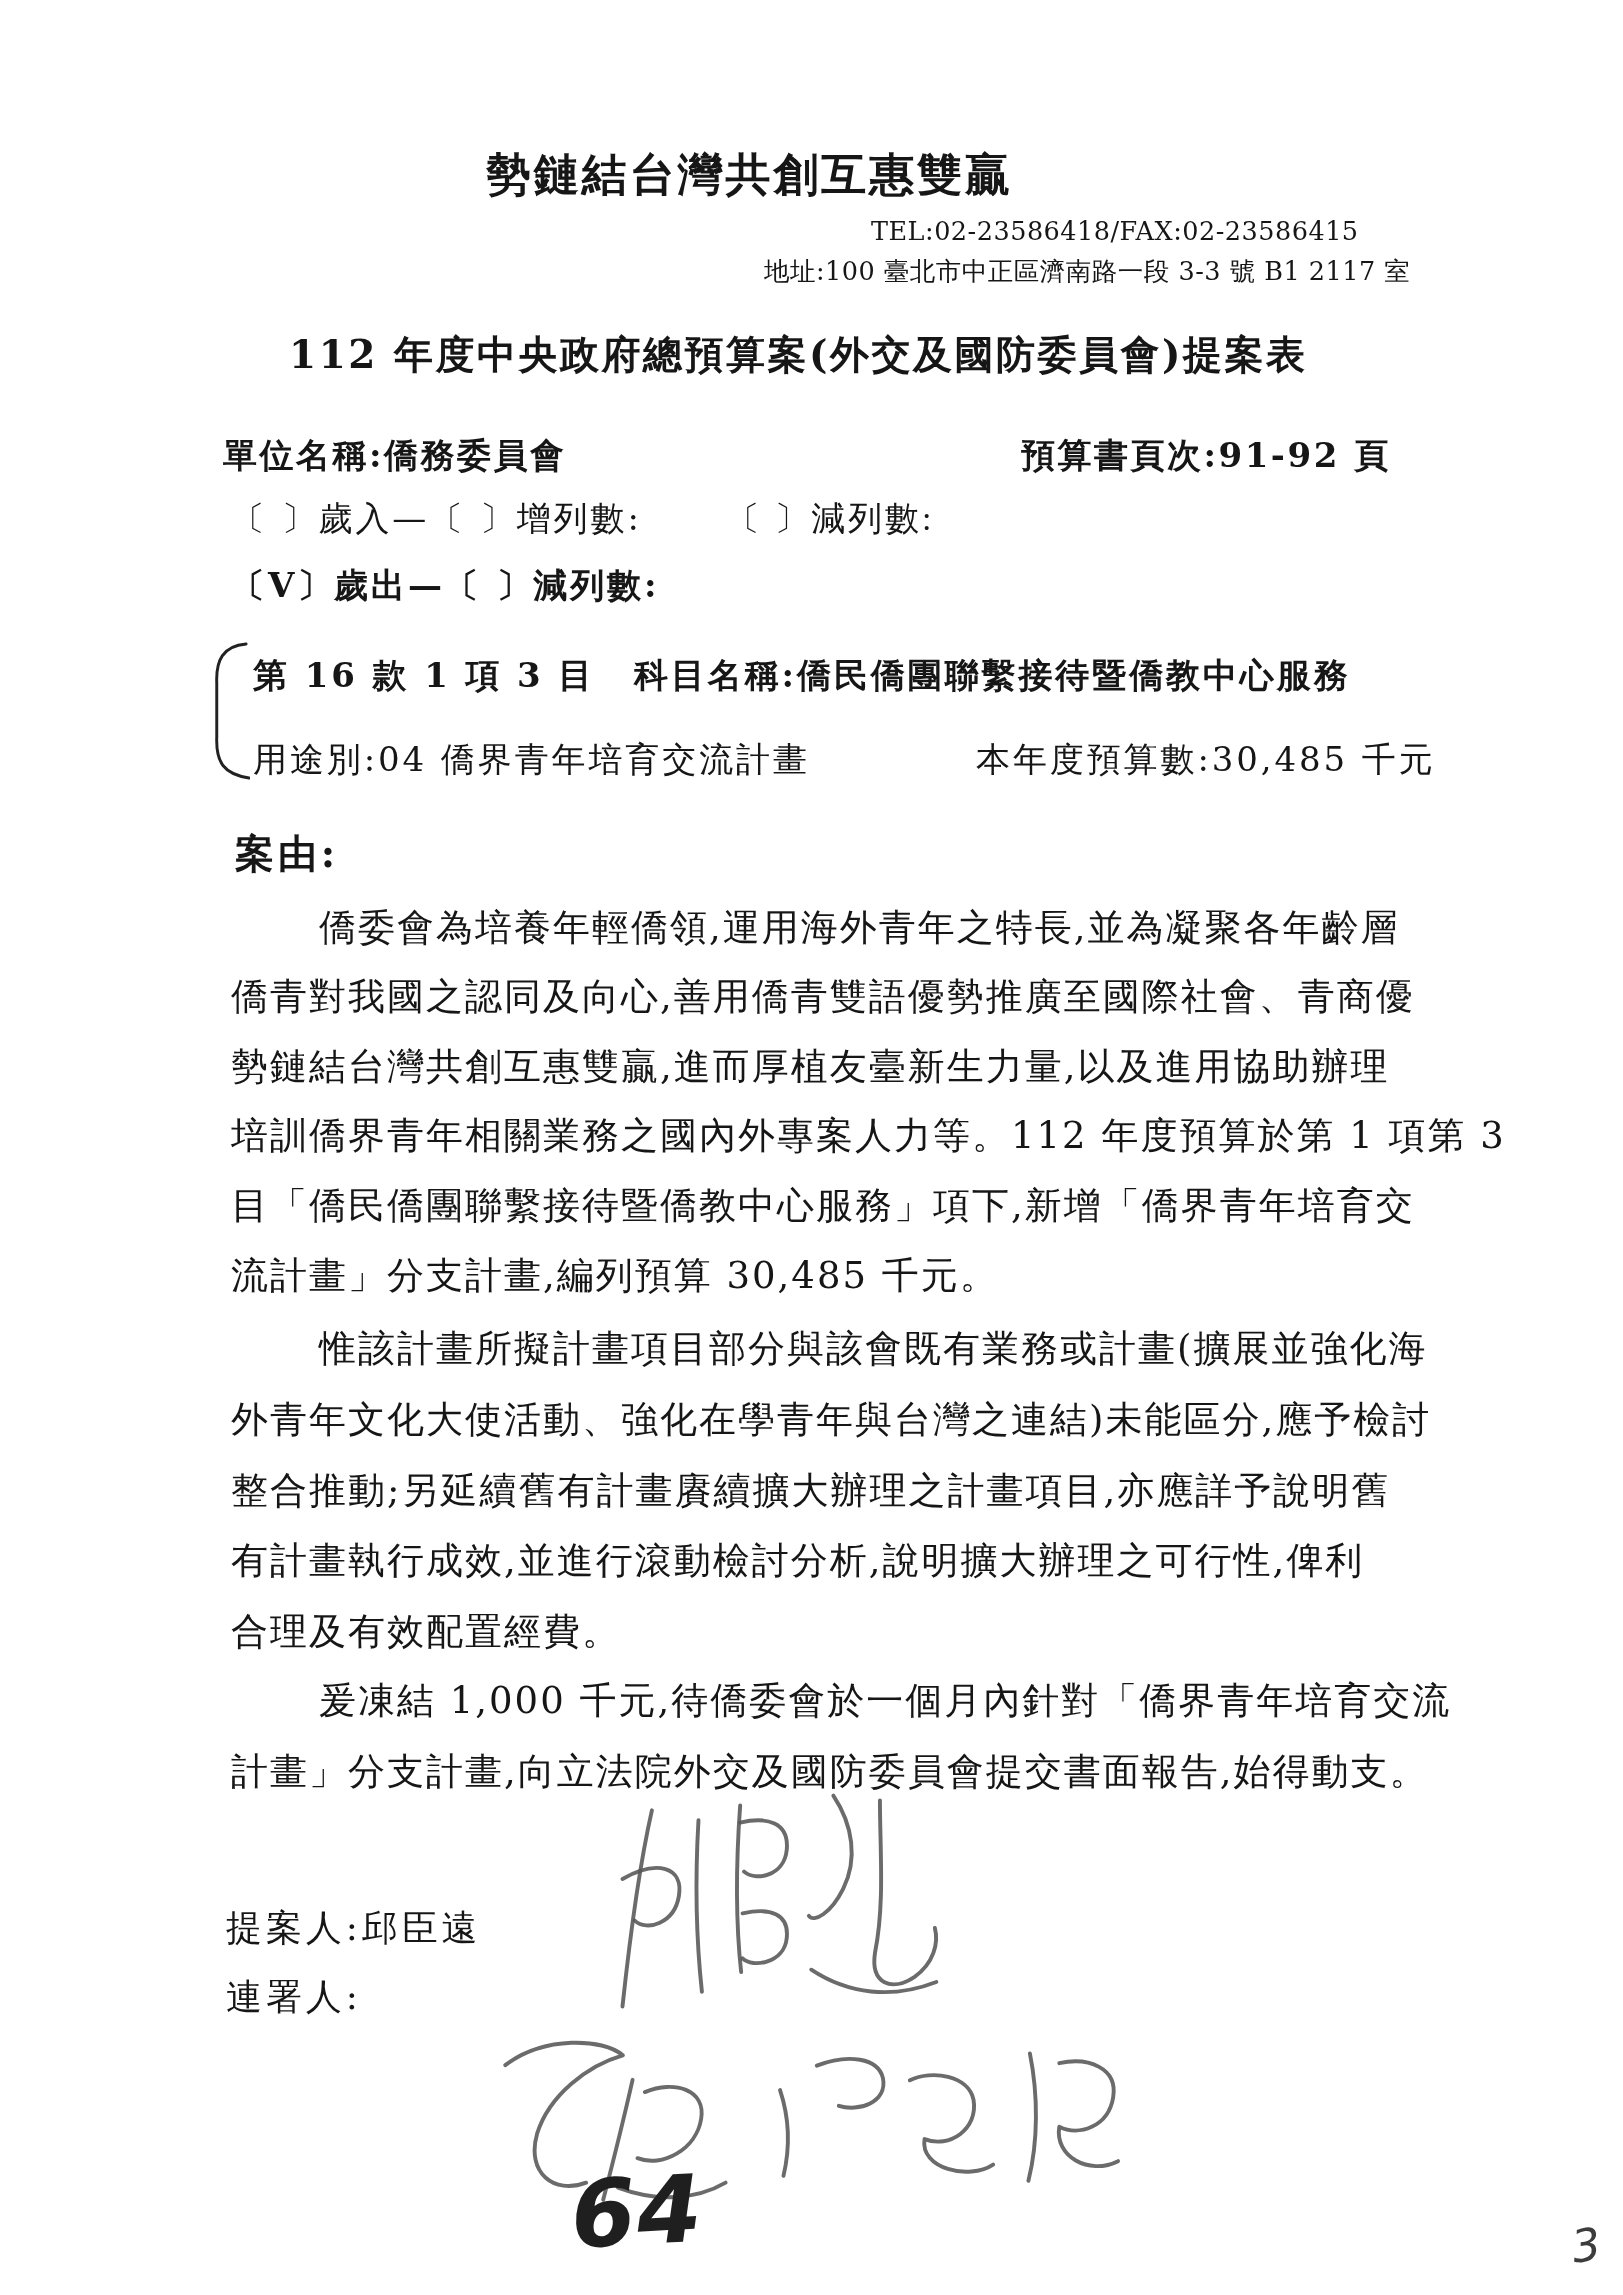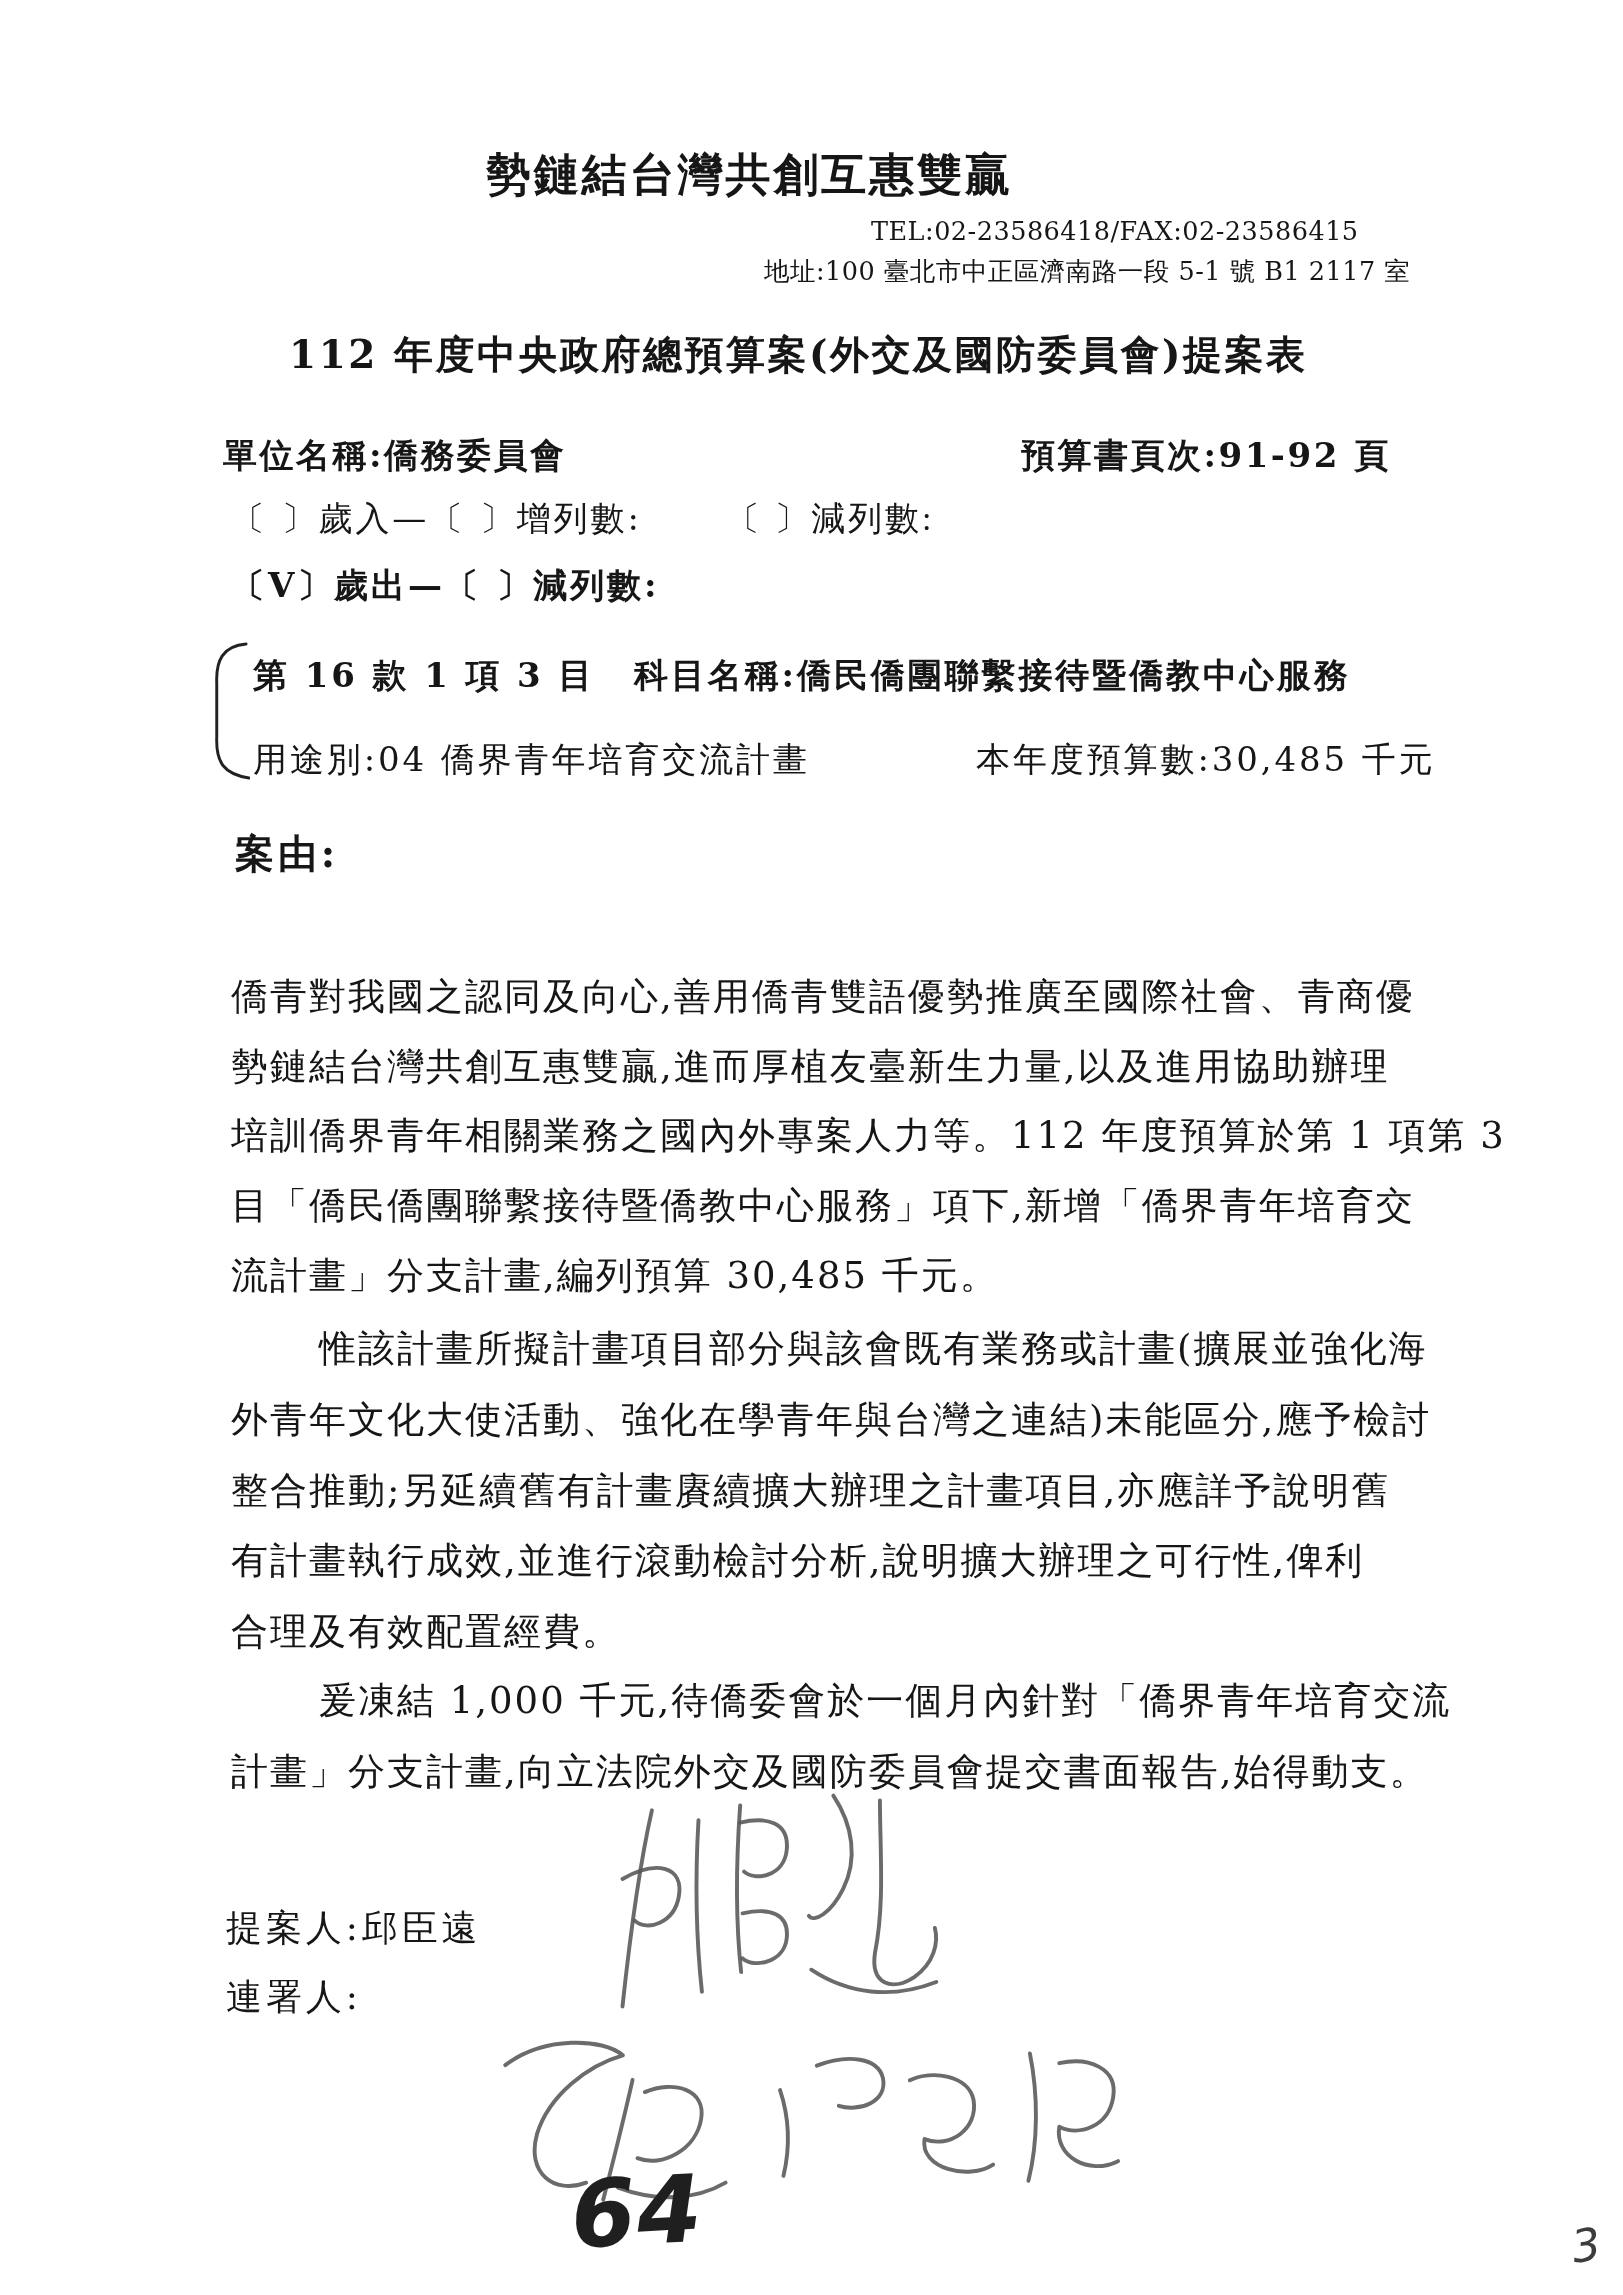--- a/index.html
+++ b/index.html
@@ -35,21 +35,21 @@
   .sig path{fill:none;stroke:#565656;stroke-width:8;stroke-linecap:round;stroke-linejoin:round;opacity:0.88;}
   .mark path{fill:none;stroke:#222222;stroke-width:6;stroke-linecap:round;stroke-linejoin:round;}
 </style>
 </head>
 <body>
 
 <div id="page">
 
   <div class="abs t-office" style="left:486px;top:145px;">勢鏈結台灣共創互惠雙贏</div>
   <div class="abs t-contact" style="left:871px;top:216px;">TEL:02-23586418/FAX:02-23586415</div>
-  <div class="abs t-contact" style="left:764px;top:254px;">地址:100 臺北市中正區濟南路一段 5-1 號 B1 2117 室</div>
+  <div class="abs t-contact" style="left:764px;top:254px;">地址:100 臺北市中正區濟南路一段 3-3 號 B1 2117 室</div>
 
   <div class="abs t-formtitle" style="left:289px;top:328px;">112 年度中央政府總預算案(外交及國防委員會)提案表</div>
 
   <div class="abs t-label" style="left:223px;top:433px;font-weight:bold;">單位名稱:僑務委員會</div>
   <div class="abs t-label" style="left:1021px;top:433px;font-weight:bold;">預算書頁次:91-92 頁</div>
 
   <div class="abs t-row" style="left:231px;top:496px;">〔 〕歲入—〔 〕增列數:</div>
   <div class="abs t-row" style="left:726px;top:496px;font-family:Liberation Serif, serif;">〔 〕減列數:</div>
   <div class="abs t-row" style="left:231px;top:563px;font-weight:bold;">〔V〕歲出—〔 〕減列數:</div>
 
@@ -57,20 +57,21 @@
     <path d="M82,8 C34,12 20,42 22,88 L22,198 C20,250 36,274 88,282"></path>
   </svg>
 
   <div class="abs t-row" style="left:253px;top:653px;font-weight:bold;">第 16 款 1 項 3 目</div>
   <div class="abs t-row" style="left:634px;top:653px;font-weight:bold;">科目名稱:僑民僑團聯繫接待暨僑教中心服務</div>
   <div class="abs t-row" style="left:253px;top:737px;">用途別:04 僑界青年培育交流計畫</div>
   <div class="abs t-row" style="left:976px;top:737px;">本年度預算數:30,485 千元</div>
 
   <div class="abs t-case" style="left:235px;top:827px;">案由:</div>
 
+  <div class="abs t-body" style="left:319px;top:903px;">僑委會為培養年輕僑領,運用海外青年之特長,並為凝聚各年齡層</div>
   <div class="abs t-body" style="left:231px;top:972px;">僑青對我國之認同及向心,善用僑青雙語優勢推廣至國際社會、青商優</div>
   <div class="abs t-body" style="left:231px;top:1042px;">勢鏈結台灣共創互惠雙贏,進而厚植友臺新生力量,以及進用協助辦理</div>
   <div class="abs t-body" style="left:231px;top:1111px;">培訓僑界青年相關業務之國內外專案人力等。112 年度預算於第 1 項第 3</div>
   <div class="abs t-body" style="left:231px;top:1181px;">目「僑民僑團聯繫接待暨僑教中心服務」項下,新增「僑界青年培育交</div>
   <div class="abs t-body" style="left:231px;top:1251px;">流計畫」分支計畫,編列預算 30,485 千元。</div>
 
   <div class="abs t-body" style="left:231px;top:1395px;">外青年文化大使活動、強化在學青年與台灣之連結)未能區分,應予檢討</div>
   <div class="abs t-body" style="left:319px;top:1324px;">惟該計畫所擬計畫項目部分與該會既有業務或計畫(擴展並強化海</div>
   <div class="abs t-body" style="left:231px;top:1466px;">整合推動;另延續舊有計畫賡續擴大辦理之計畫項目,亦應詳予說明舊</div>
   <div class="abs t-body" style="left:231px;top:1536px;">有計畫執行成效,並進行滾動檢討分析,說明擴大辦理之可行性,俾利</div>

